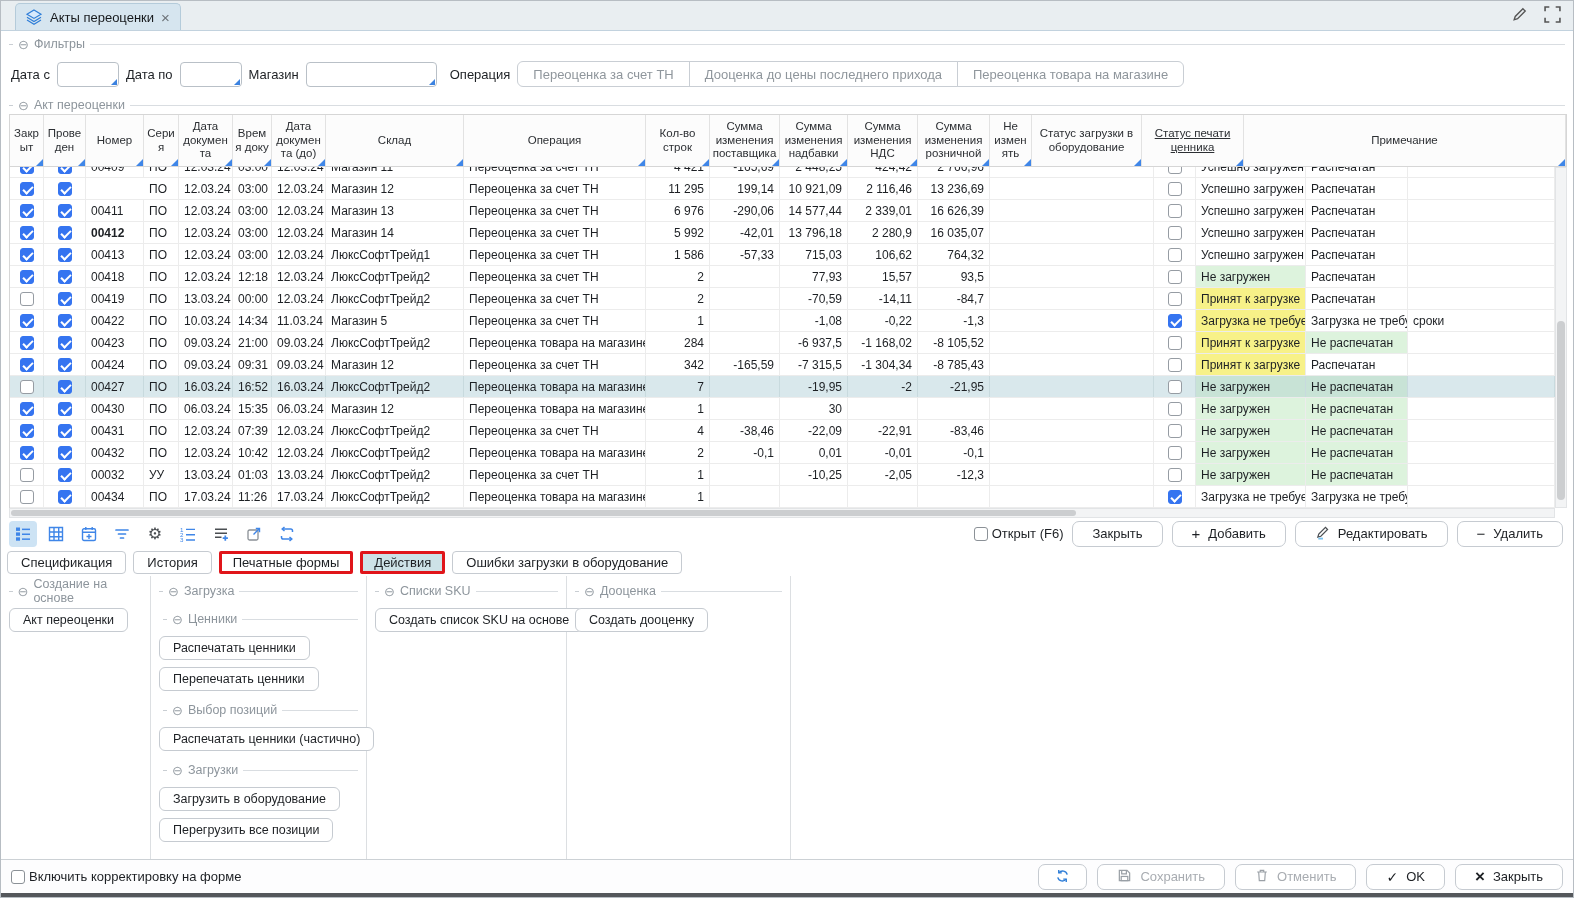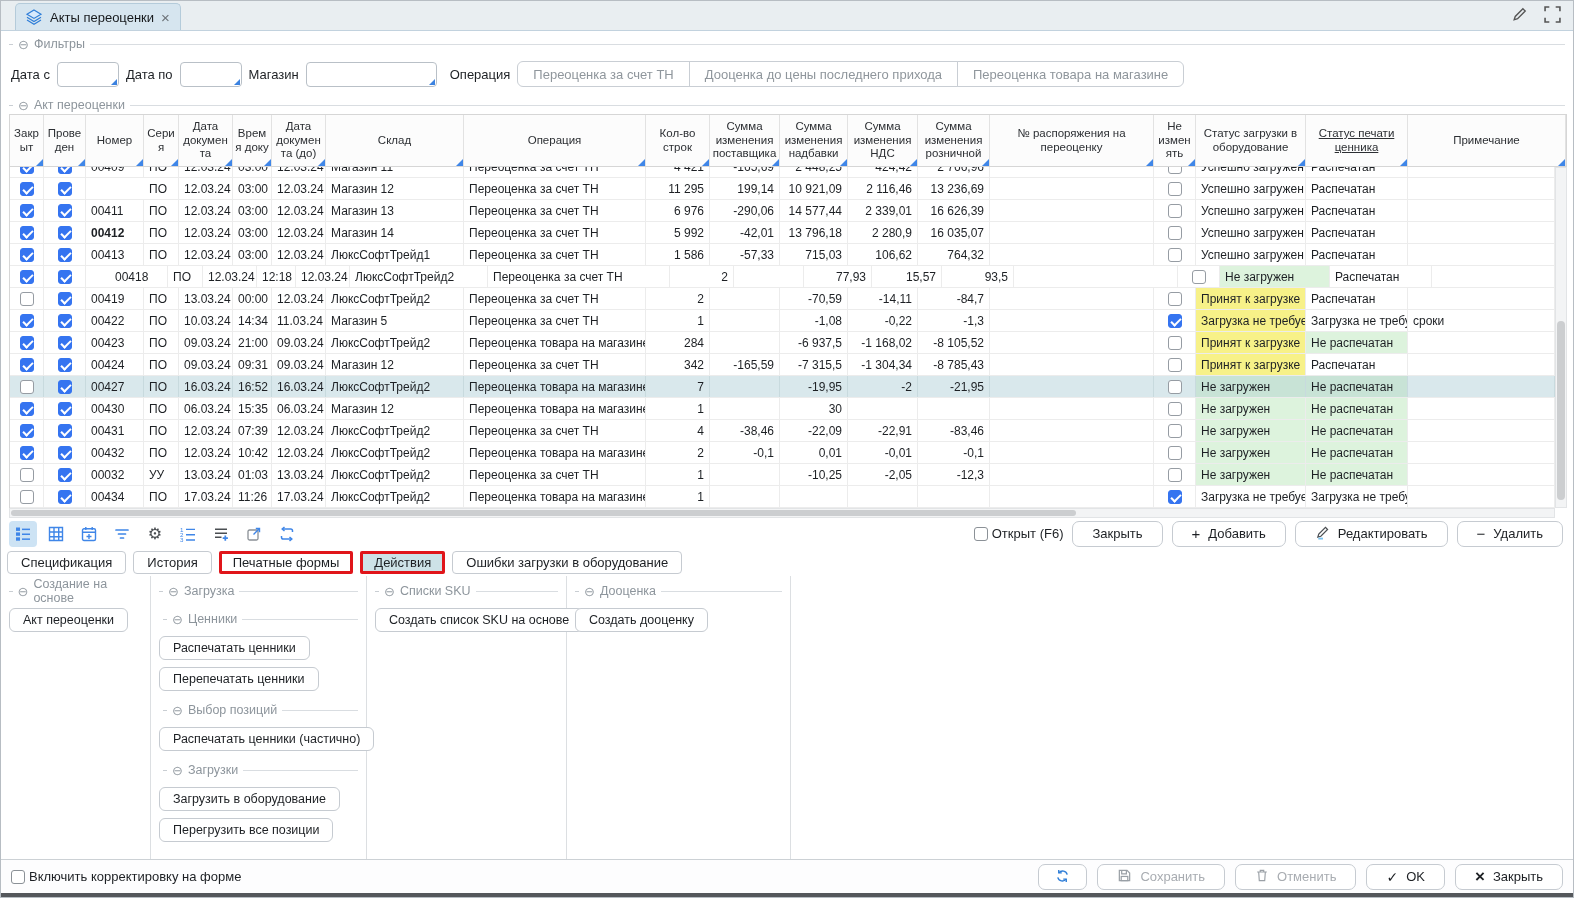--- a/index.html
+++ b/index.html
@@ -193,23 +193,20 @@
           </div>
           <div class="hc" style="width: 68px;">
             <span>Сумма изменения надбавки</span>
           </div>
           <div class="hc" style="width: 70px;">
             <span>Сумма изменения НДС</span>
           </div>
           <div class="hc" style="width: 72px;">
             <span>Сумма изменения розничной</span>
           </div>
-          <div class="hc" style="width: 164px;">
-            <span>№ распоряжения на переоценку</span>
-          </div>
           <div class="hc" style="width: 42px;">
             <span>Не изменять</span>
           </div>
           <div class="hc" style="width: 110px;">
             <span>Статус загрузки в оборудование</span>
           </div>
           <div class="hc" style="width: 102px; text-decoration: underline;">
             <span>Статус печати ценника</span>
           </div>
           <div class="hc fx">
@@ -352,21 +349,21 @@
             <div class="tc" style="width: 102px;">Распечатан</div>
             <div class="tc fx"></div>
           </div>
           <div class="tr">
             <div class="tc c" style="width: 34px;">
               <div class="cb ck"></div>
             </div>
             <div class="tc c" style="width: 42px;">
               <div class="cb ck"></div>
             </div>
-            <div class="tc" style="width: 58px; margin-left: 24px;">00418</div>
+            <div class="tc" style="width: 58px;">00418</div>
             <div class="tc" style="width: 35px;">ПО</div>
             <div class="tc" style="width: 54px;">12.03.24</div>
             <div class="tc" style="width: 39px;">12:18</div>
             <div class="tc" style="width: 54px;">12.03.24</div>
             <div class="tc" style="width: 138px;">ЛюксСофтТрейд2</div>
             <div class="tc" style="width: 182px;">Переоценка за счет ТН</div>
             <div class="tc r" style="width: 64px;">2</div>
             <div class="tc r" style="width: 70px;"></div>
             <div class="tc r" style="width: 68px;">77,93</div>
             <div class="tc r" style="width: 70px;">15,57</div>

